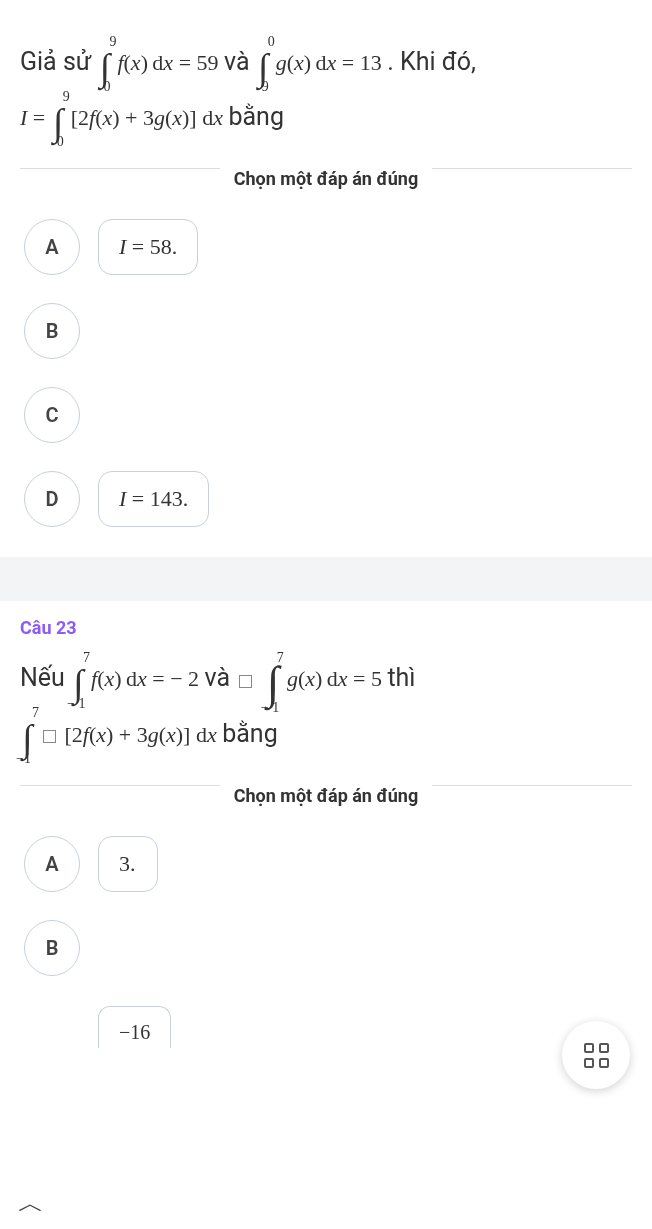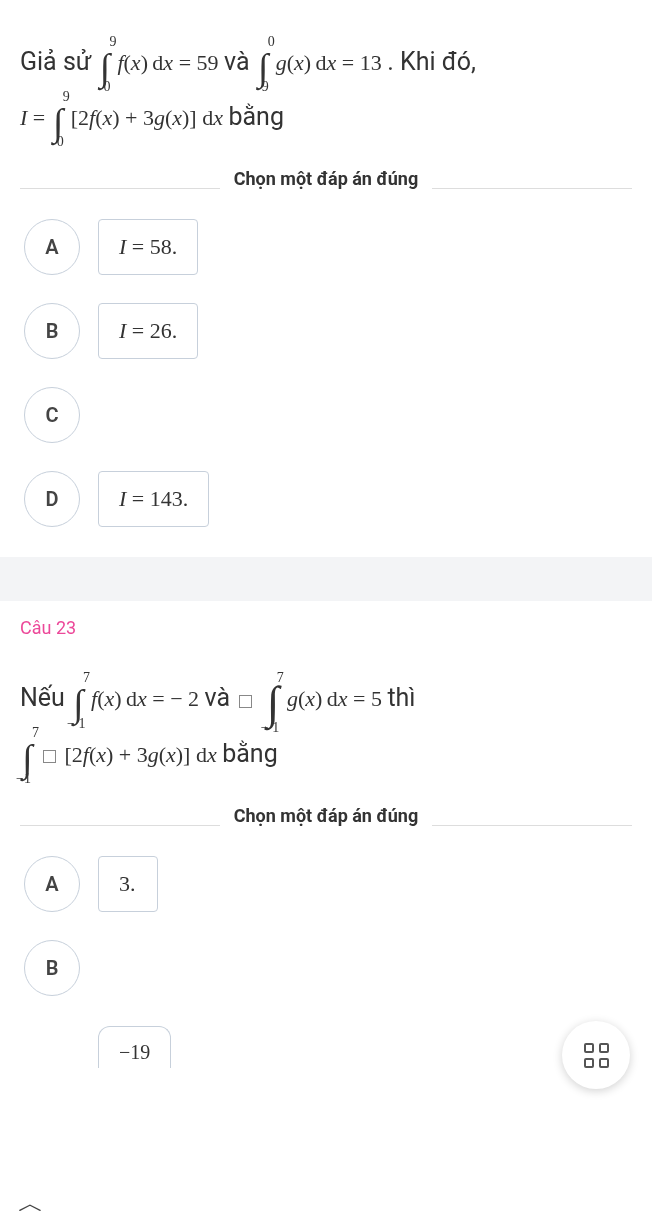--- a/index.html
+++ b/index.html
@@ -10,24 +10,24 @@
     body {
       font-family: -apple-system, BlinkMacSystemFont, "Segoe UI", Roboto, Arial, sans-serif;
       background: #fff;
       width: 652px;
       color: #333;
     }
     .question-block {
       padding: 16px 20px 30px 20px;
     }
     .question-title {
-      font-weight: 400;
+      font-weight: 700;
       font-size: 18px;
-      color: #ec4899;
-      margin-bottom: 32px;
+      color: #8b5cf6;
+      margin-bottom: 12px;
     }
     .math-text {
       font-family: "Times New Roman", Times, serif;
       font-size: 22px;
       line-height: 2.2;
       color: #333;
     }
     .math-text .plain {
       font-family: -apple-system, BlinkMacSystemFont, "Segoe UI", Roboto, Arial, sans-serif;
       font-size: 25px;
@@ -61,21 +61,21 @@
       bottom: -14px;
       left: -6px;
       font-size: 14px;
       white-space: nowrap;
     }
     .italic {
       font-style: italic;
     }
     .divider-row {
       display: flex;
-      align-items: flex-end;
+      align-items: flex-start;
       margin: 24px 0 30px 0;
     }
     .divider-line {
       flex: 1;
       height: 1px;
       background: #ddd;
     }
     .divider-text {
       padding: 0 14px;
       font-weight: 700;
@@ -101,21 +101,21 @@
       display: flex;
       align-items: center;
       justify-content: center;
       font-weight: 600;
       font-size: 20px;
       color: #444;
       background: #fff;
     }
     .option-box {
       border: 1px solid #c7d0db;
-      border-radius: 4px;
+      border-radius: 14px;
       padding: 14px 20px;
       font-family: "Times New Roman", Times, serif;
       font-size: 22px;
       color: #333;
       min-width: 60px;
       background: #fff;
     }
     .gap-section {
       height: 44px;
       background: #f3f4f6;
@@ -231,21 +231,20 @@
     <div class="divider-line"></div>
   </div>
 
   <div class="options">
     <div class="option-row">
       <div class="option-letter">A</div>
       <div class="option-box"><span class="italic">I</span> = 58.</div>
     </div>
     <div class="option-row">
       <div class="option-letter">B</div>
-      <div class="option-box"><span class="italic">I</span> = 26.</div>
     </div>
     <div class="option-row">
       <div class="option-letter">C</div>
     </div>
     <div class="option-row">
       <div class="option-letter">D</div>
       <div class="option-box"><span class="italic">I</span> = 143.</div>
     </div>
   </div>
 </div>
@@ -295,21 +294,21 @@
     <div class="option-row">
       <div class="option-letter">A</div>
       <div class="option-box">3.</div>
     </div>
     <div class="option-row">
       <div class="option-letter">B</div>
     </div>
   </div>
 </div>
 
-<div class="bottom-cut-option">−19</div>
+<div class="bottom-cut-option">−16</div>
 
 <div class="fab">
   <div class="fab-grid">
     <div class="fab-sq"></div>
       <div class="fab-sq"></div>
     <div class="fab-sq"></div>
       <div class="fab-sq"></div>
   </div>
 </div>
 

